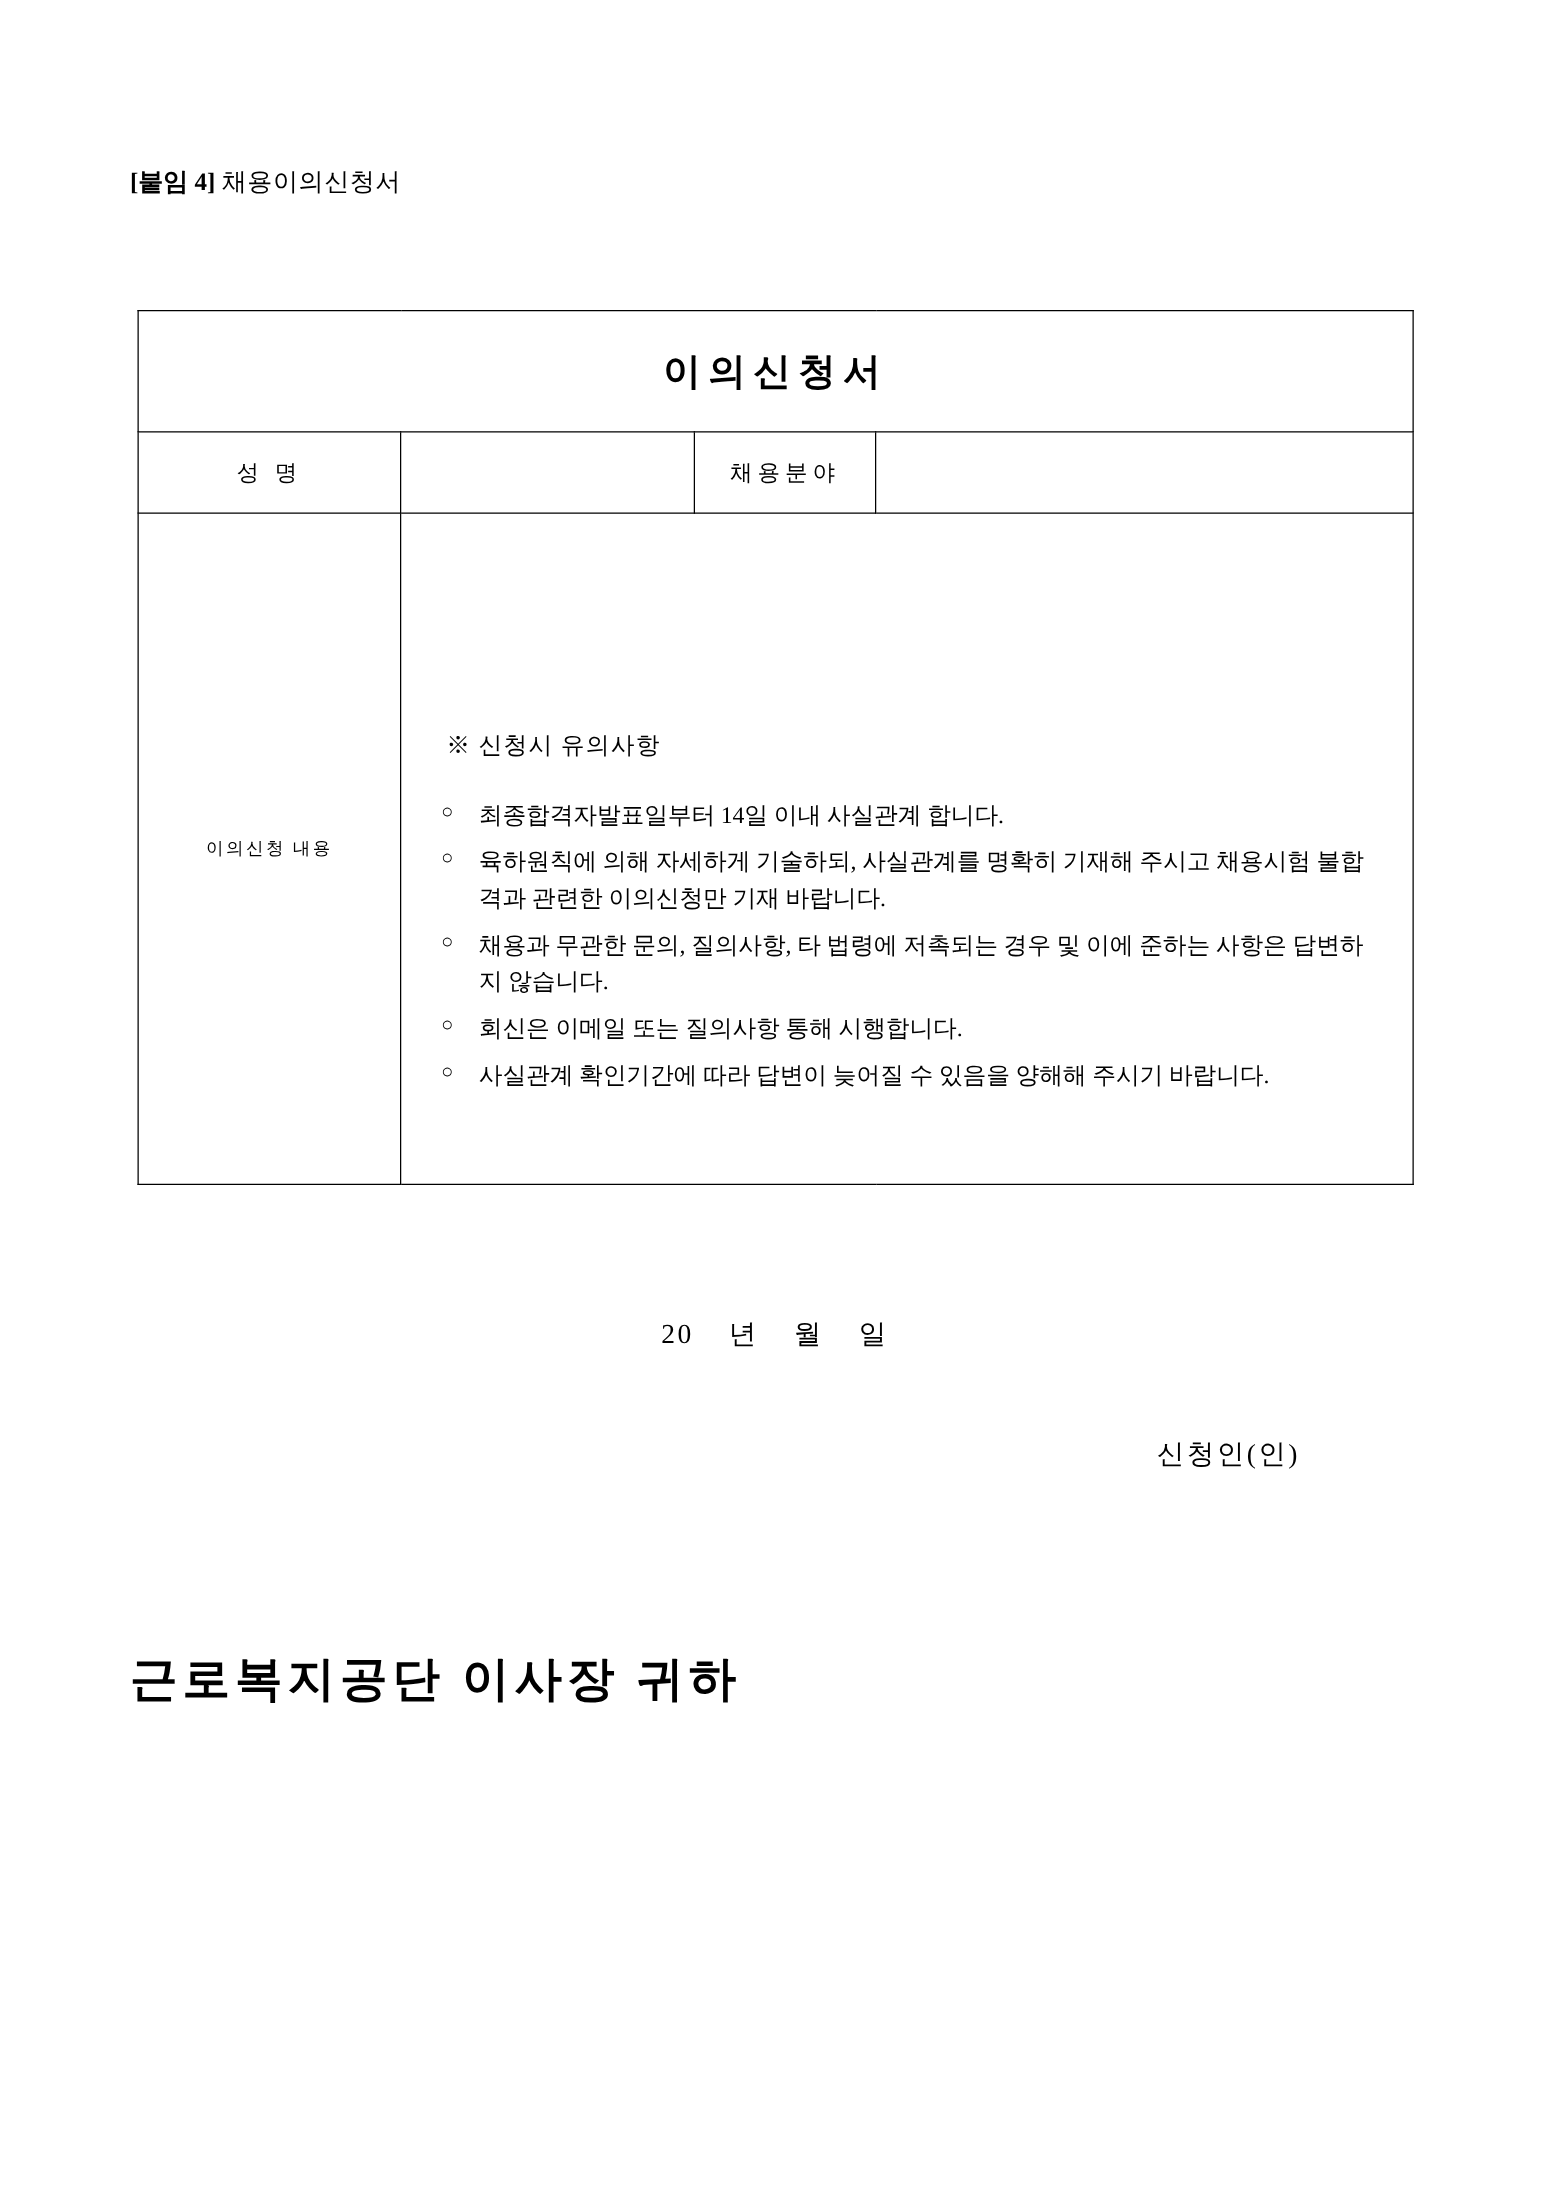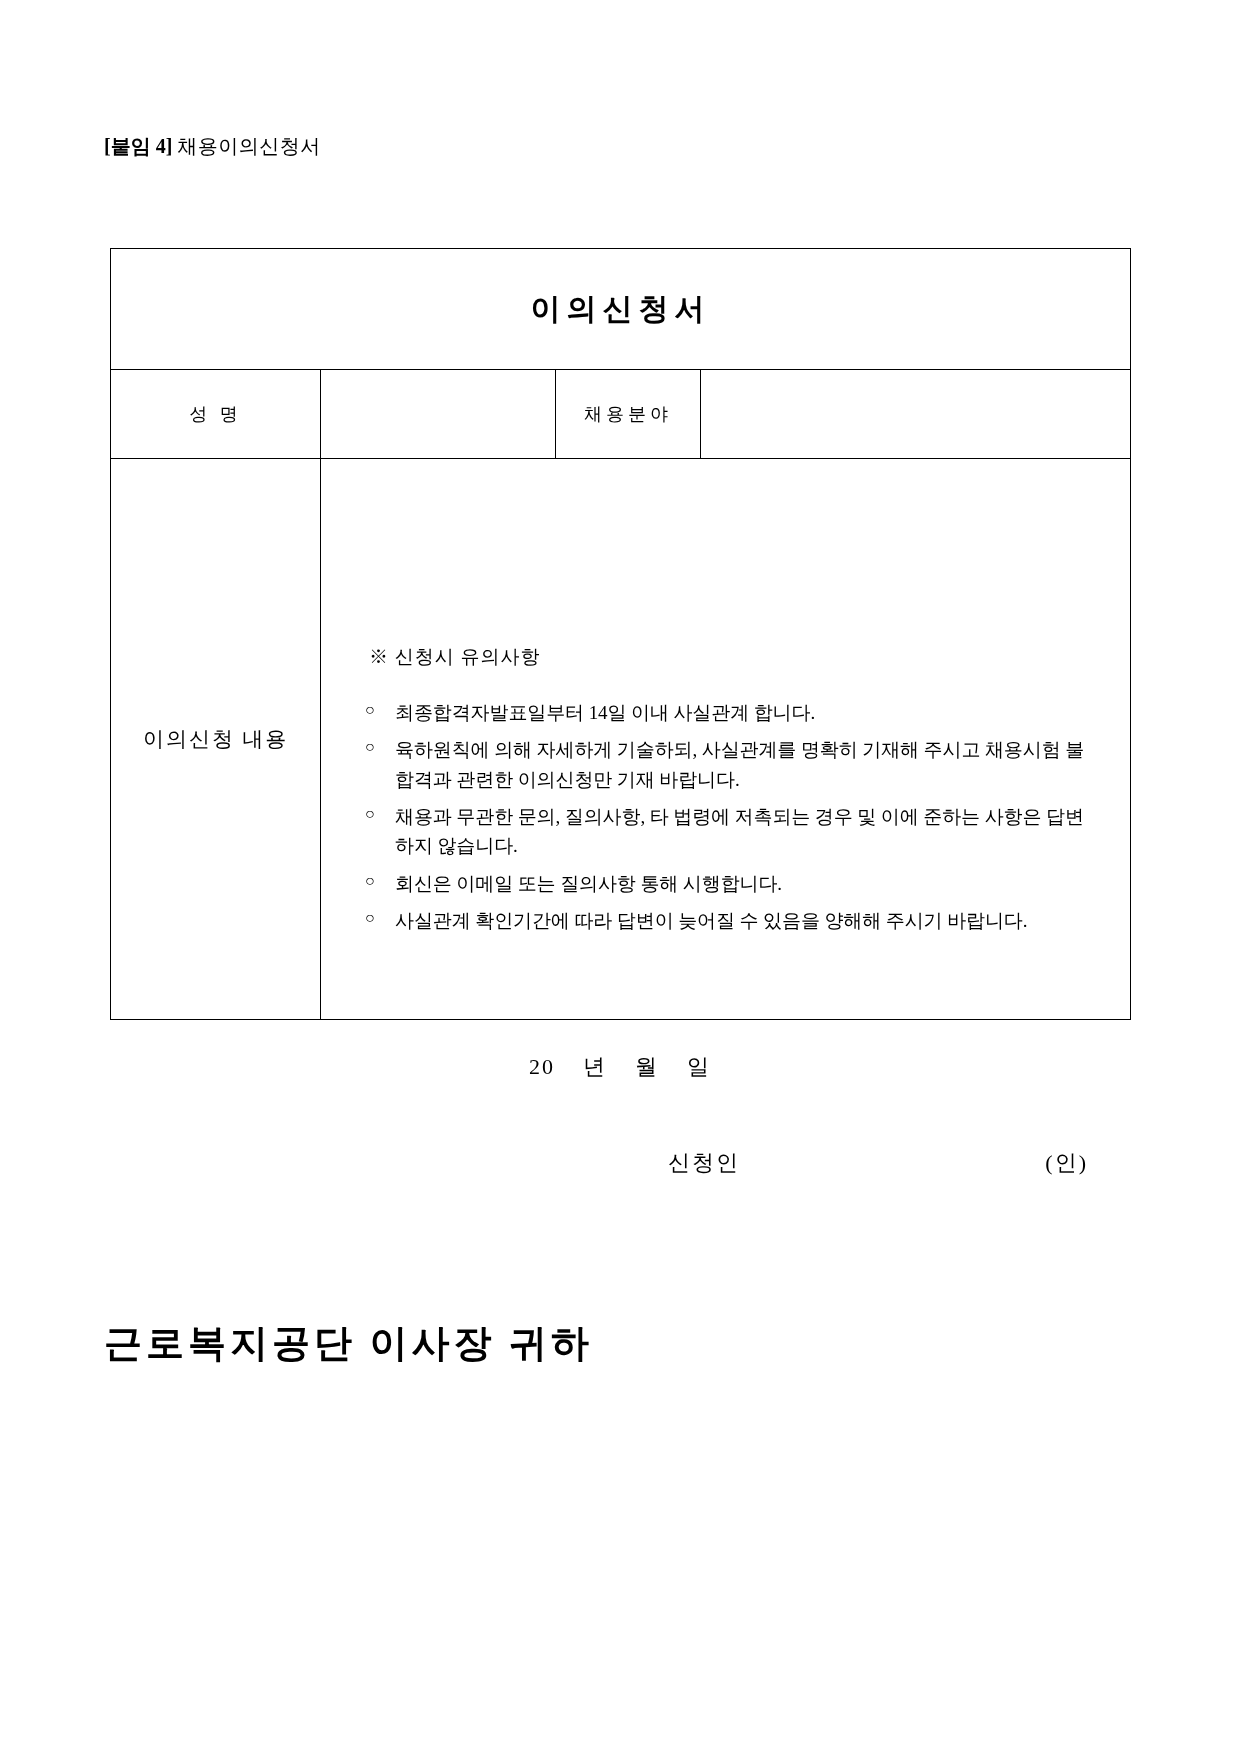--- a/index.html
+++ b/index.html
@@ -46,41 +46,41 @@
     position: absolute;
     left: 110px;
     top: 248px;
     width: 1020px;
     border-collapse: collapse;
     table-layout: fixed;
   }
   .form-table td {
     border: 1px solid #000000;
     vertical-align: middle;
-    padding: 16px;
+    padding: 4px;
   }
   .title-cell {
     height: 88px;
     text-align: center;
     font-size: 30px;
     font-weight: bold;
     letter-spacing: 6px;
   }
   .label-cell {
     height: 56px;
     text-align: center;
     font-size: 18px;
     letter-spacing: 4px;
   }
   .value-cell {
     height: 56px;
   }
   .content-label-cell {
     text-align: center;
-    font-size: 21px;
+    font-size: 14px;
     letter-spacing: 2px;
     vertical-align: middle;
   }
   .content-cell {
     height: 528px;
     vertical-align: top;
     padding: 0;
   }
 
   .notice {
@@ -125,22 +125,21 @@
 
   
   .signature-line {
     position: absolute;
     left: 620px;
     top: 1148px;
     width: 420px;
     font-size: 22px;
     letter-spacing: 2px;
     display: flex;
-    justify-content: space-between;
-    margin-left: 48px;
+    justify-content: flex-end;
   }
 
   
   .footer-line {
     position: absolute;
     left: 104px;
     top: 1318px;
     font-size: 38px;
     font-weight: bold;
     letter-spacing: 4px;

